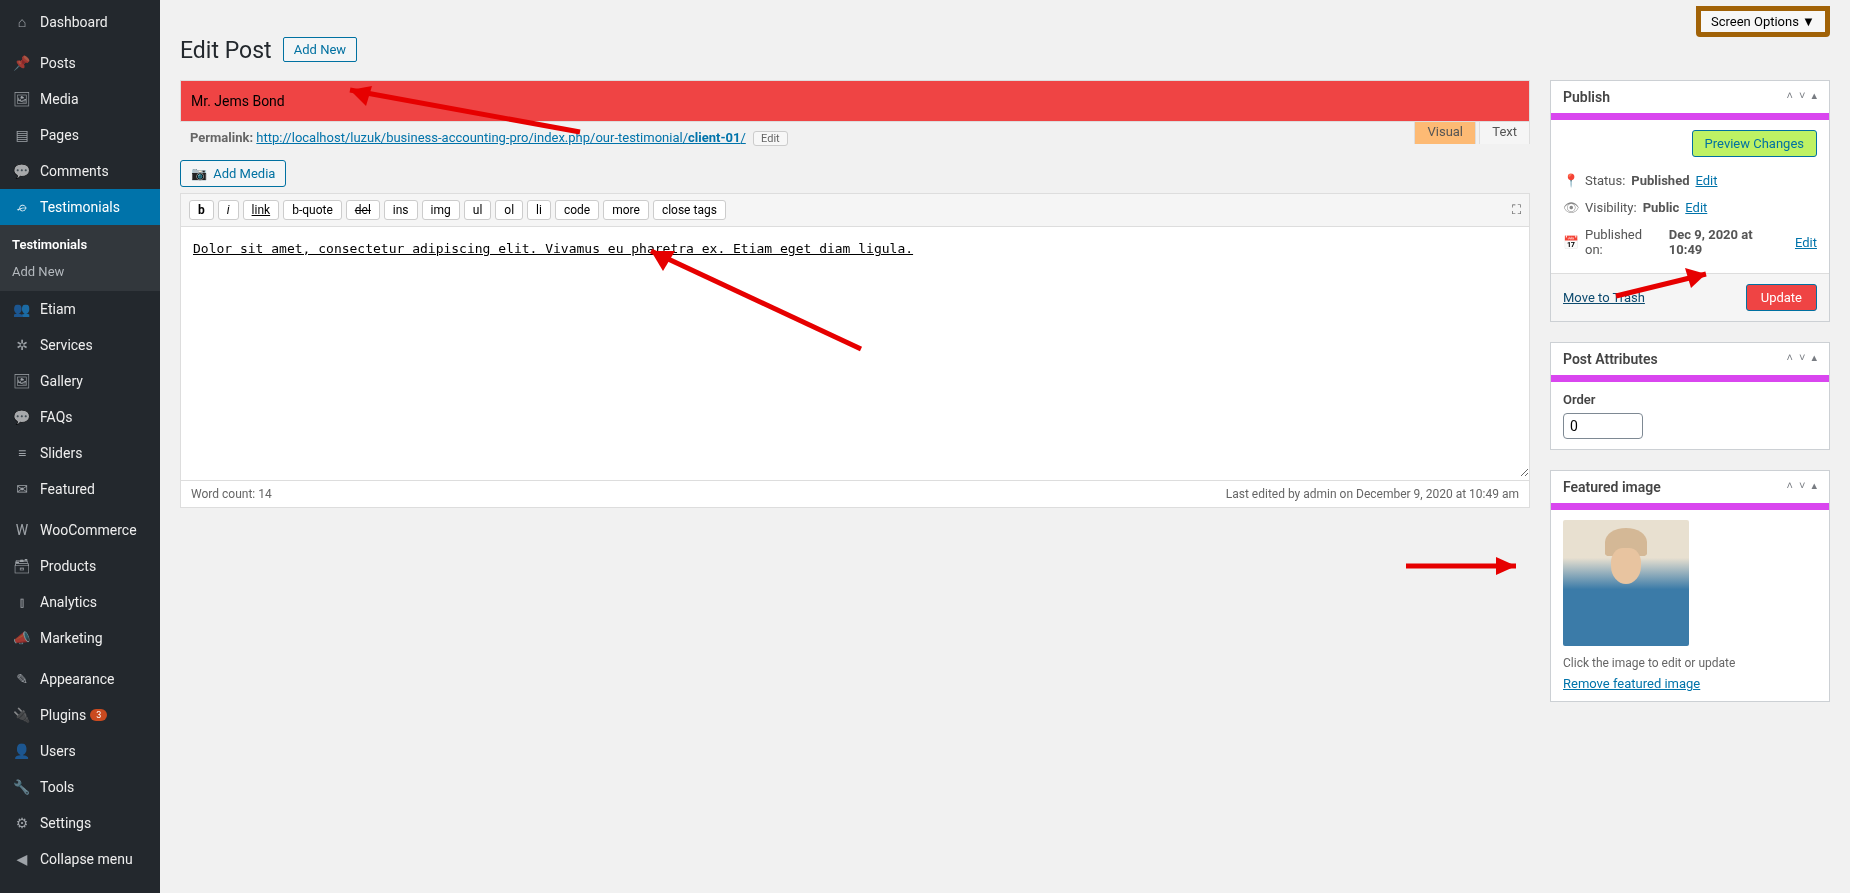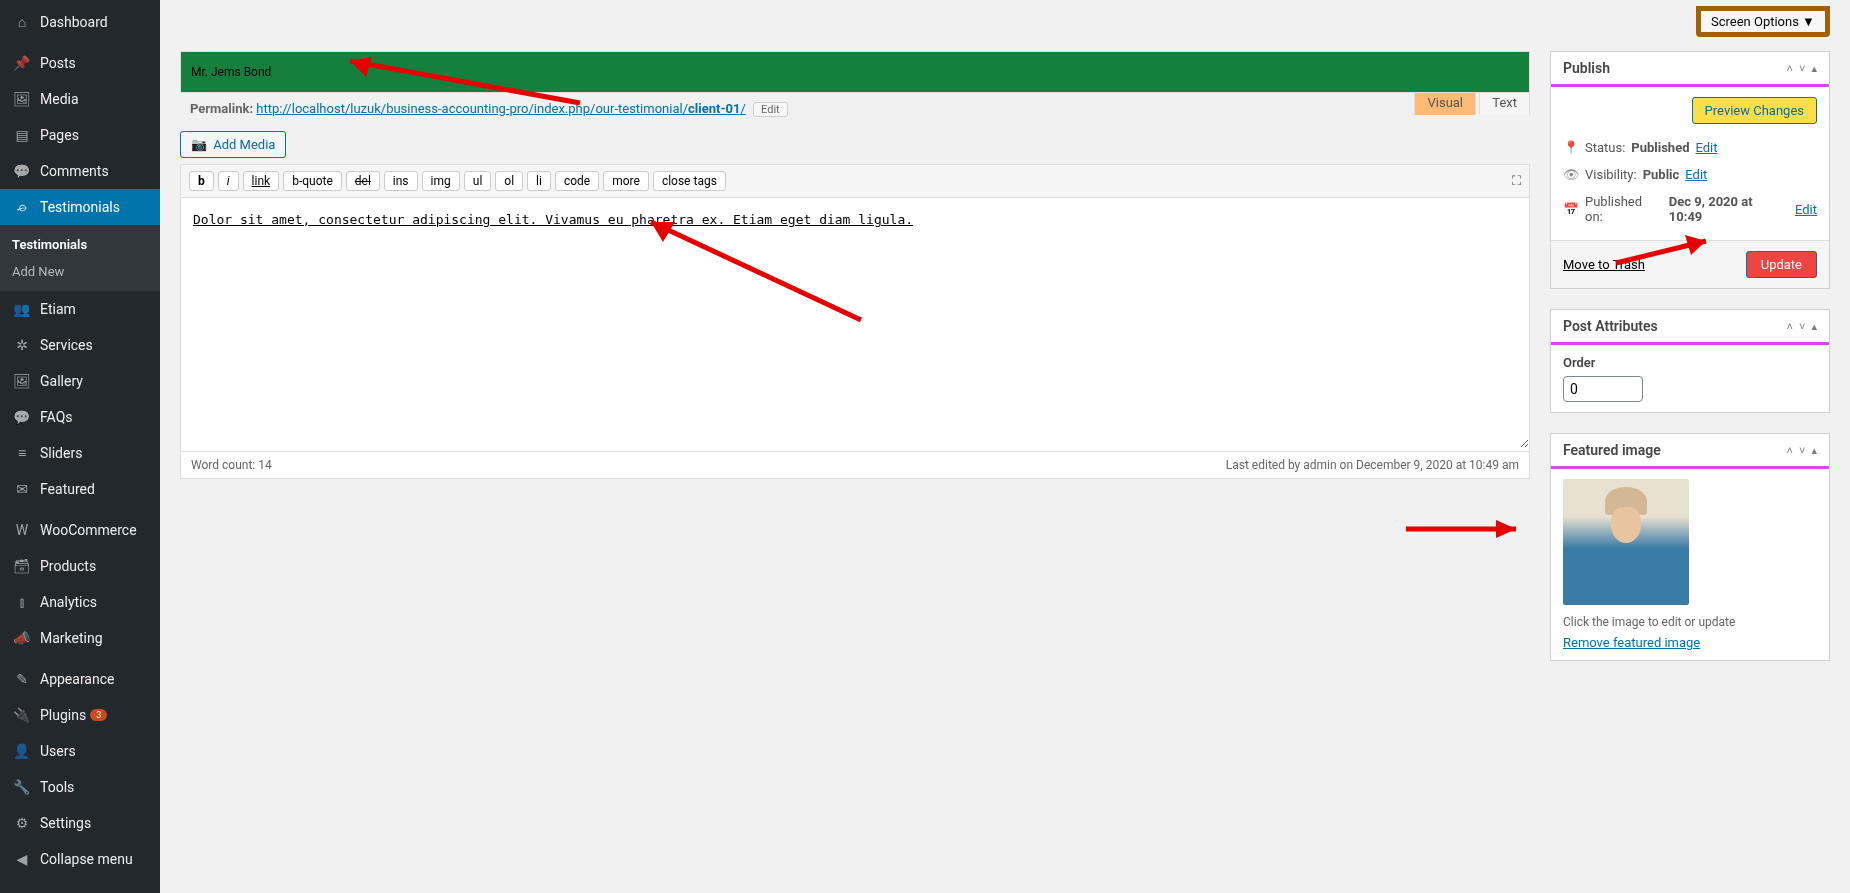--- a/index.html
+++ b/index.html
@@ -18,47 +18,47 @@
 #wpbody { margin-left: 160px; padding: 0 20px 40px 20px; }
 #topbar { display: flex; justify-content: flex-end; padding: 6px 0 0 0; }
 .screen-options { background: #f7f7f7; border: 5px solid #a16207; padding: 3px 10px; font-size: 13px; cursor: pointer; border-radius: 0 0 4px 4px; }
 .notice { border: 1px solid #ccd0d4; border-left: 4px solid #ffb900; background: #fff; padding: 10px 12px; margin: 8px 0 20px 0; font-size: 13px; display: inline-block; }
 .notice a { color: #0073aa; text-decoration: underline; }
 h1.heading { font-size: 23px; font-weight: 400; color: #23282d; display: inline-block; margin-right: 8px; }
 .page-title-action { display: inline-block; border: 1px solid #0071a1; color: #0071a1; background: #f3f5f6; padding: 4px 10px; font-size: 13px; border-radius: 2px; cursor: pointer; position: relative; top: -4px; }
 .cols { display: flex; gap: 20px; margin-top: 14px; }
 .main { flex: 1; }
 .side { width: 280px; }
-#titlewrap input { width: 100%; font-size: 12px; padding: 6px 10px; border: 1px solid #ddd; background: #15803d; height: 42px; }
+#titlewrap input { width: 100%; font-size: 14px; padding: 6px 10px; border: 1px solid #ddd; background: #ef4444; height: 42px; }
 .permalink { font-size: 13px; padding: 8px 10px 2px 10px; color: #666; }
 .permalink a { color: #0073aa; text-decoration: underline; }
 .permalink .small-btn { display: inline-block; border: 1px solid #ccc; background: #f7f7f7; border-radius: 3px; padding: 0 7px; font-size: 11px; cursor: pointer; margin-left: 4px; }
 .media-btn { display: inline-flex; align-items: center; gap: 6px; border: 1px solid #0071a1; color: #0071a1; background: #f3f5f6; padding: 5px 10px; font-size: 13px; border-radius: 3px; cursor: pointer; margin: 12px 0 6px 0; }
 .editor-tabs { float: right; margin-top: -30px; }
 .editor-tab { display: inline-block; border: 1px solid #ddd; border-bottom: none; padding: 5px 12px; background: #fdba74; color: #555; font-size: 13px; cursor: pointer; }
 .editor-tab.active { background: #f5f5f5; }
 .editor-wrap { border: 1px solid #ddd; background: #fff; clear: both; }
 .quicktags { background: #f5f5f5; border-bottom: 1px solid #ddd; padding: 6px 8px; display: flex; gap: 4px; align-items: center; }
 .qtbtn { border: 1px solid #ccc; background: #fff; font-size: 12px; padding: 2px 8px; border-radius: 3px; cursor: pointer; }
 .qtbtn.del { text-decoration: line-through; }
 .fullscreen { margin-left: auto; cursor: pointer; color: #555; }
 #content { width: 100%; border: none; resize: vertical; min-height: 250px; padding: 12px; font-family: Consolas, Monaco, monospace; font-size: 13px; line-height: 1.6; text-decoration: underline; }
 .editor-footer { display: flex; justify-content: space-between; font-size: 12px; color: #666; padding: 6px 10px; border: 1px solid #ddd; border-top: none; background: #fff; }
 .postbox { background: #fff; border: 1px solid #ccd0d4; margin-bottom: 20px; }
-.postbox-header { display: flex; align-items: center; justify-content: space-between; border-bottom: 3px solid #d946ef; padding: 8px 12px; gap: 23px; }
+.postbox-header { display: flex; justify-content: space-between; border-bottom: 7px solid #d946ef; padding: 8px 12px; gap: 23px; }
 .postbox-header h2 { font-size: 14px; font-weight: 600; }
 .handle-actions { display: flex; gap: 6px; color: #787c82; }
 .handle-actions span { cursor: pointer; font-size: 11px; }
 .inside { padding: 10px 12px; font-size: 13px; }
 .misc-line { display: flex; align-items: center; gap: 6px; padding: 6px 0; color: #555; }
 .misc-line .ico2 { width: 16px; color: #888; }
 .misc-line a { color: #0073aa; text-decoration: underline; cursor: pointer; }
-.preview-btn { float: right; border: 1px solid #0071a1; color: #0071a1; background: #fde047; padding: 5px 12px; border-radius: 3px; cursor: pointer; font-size: 13px; margin-bottom: 10px; }
+.preview-btn { float: right; border: 1px solid #0071a1; color: #0071a1; background: #bef264; padding: 5px 12px; border-radius: 3px; cursor: pointer; font-size: 13px; margin-bottom: 10px; }
 .major-actions { display: flex; justify-content: space-between; align-items: center; border-top: 1px solid #ddd; padding: 10px 12px; background: #f5f5f5; }
-.trash { color: #000000; text-decoration: underline; cursor: pointer; font-size: 13px; }
+.trash { color: #0c4a6e; text-decoration: underline; cursor: pointer; font-size: 13px; }
 .primary-btn { background: #ef4444; border: 1px solid #0071a1; color: #fff; padding: 5px 14px; border-radius: 3px; cursor: pointer; font-size: 13px; }
 .order-input { width: 80px; border: 1px solid #7e8993; border-radius: 4px; padding: 4px 6px; font-size: 14px; }
 .feat-img { width: 126px; height: 126px; background: linear-gradient(180deg,#e8e0d0 0%,#e8e0d0 30%,#3b7ba8 55%,#3b7ba8 100%); border-radius: 2px; position: relative; cursor: pointer; overflow: hidden; }
 .feat-img::before { content:""; position:absolute; top:8px; left:42px; width:42px; height:28px; background:#d4b896; border-radius:50% 50% 10% 10%; }
 .feat-img::after { content:""; position:absolute; top:28px; left:48px; width:30px; height:36px; background:#e8c4a0; border-radius:40% 40% 50% 50%; }
 .feat-hint { font-size: 12px; color: #666; margin: 10px 0 6px 0; }
 .remove-link { color: #0073aa; text-decoration: underline; cursor: pointer; font-size: 13px; }
 .arrow { position: absolute; z-index: 50; pointer-events: none; }
 svg.arrow path { stroke: #e60000; stroke-width: 5; fill: none; }
 svg.arrow polygon { fill: #e60000; }
@@ -164,20 +164,24 @@
       <span>Collapse menu</span>
     </div>
   </div>
 
 <div id="wpbody">
   <div id="topbar">
     <button class="screen-options">Screen Options ▼</button>
   </div>
 
 
+  <div>
+    <h1 class="heading">Edit Post</h1>
+    <a class="page-title-action">Add New</a>
+  </div>
 
   <div class="cols">
     <div class="main">
       <div id="titlewrap" style="position:relative;">
         <input type="text" value="Mr. Jems Bond" style="">
         <svg class="arrow" style="left:150px; top:2px;" width="260" height="60">
             <path d="M250,50 L20,8"></path>
             <polygon points="20,8 42,4 36,24"></polygon>
           </svg>
       </div>

